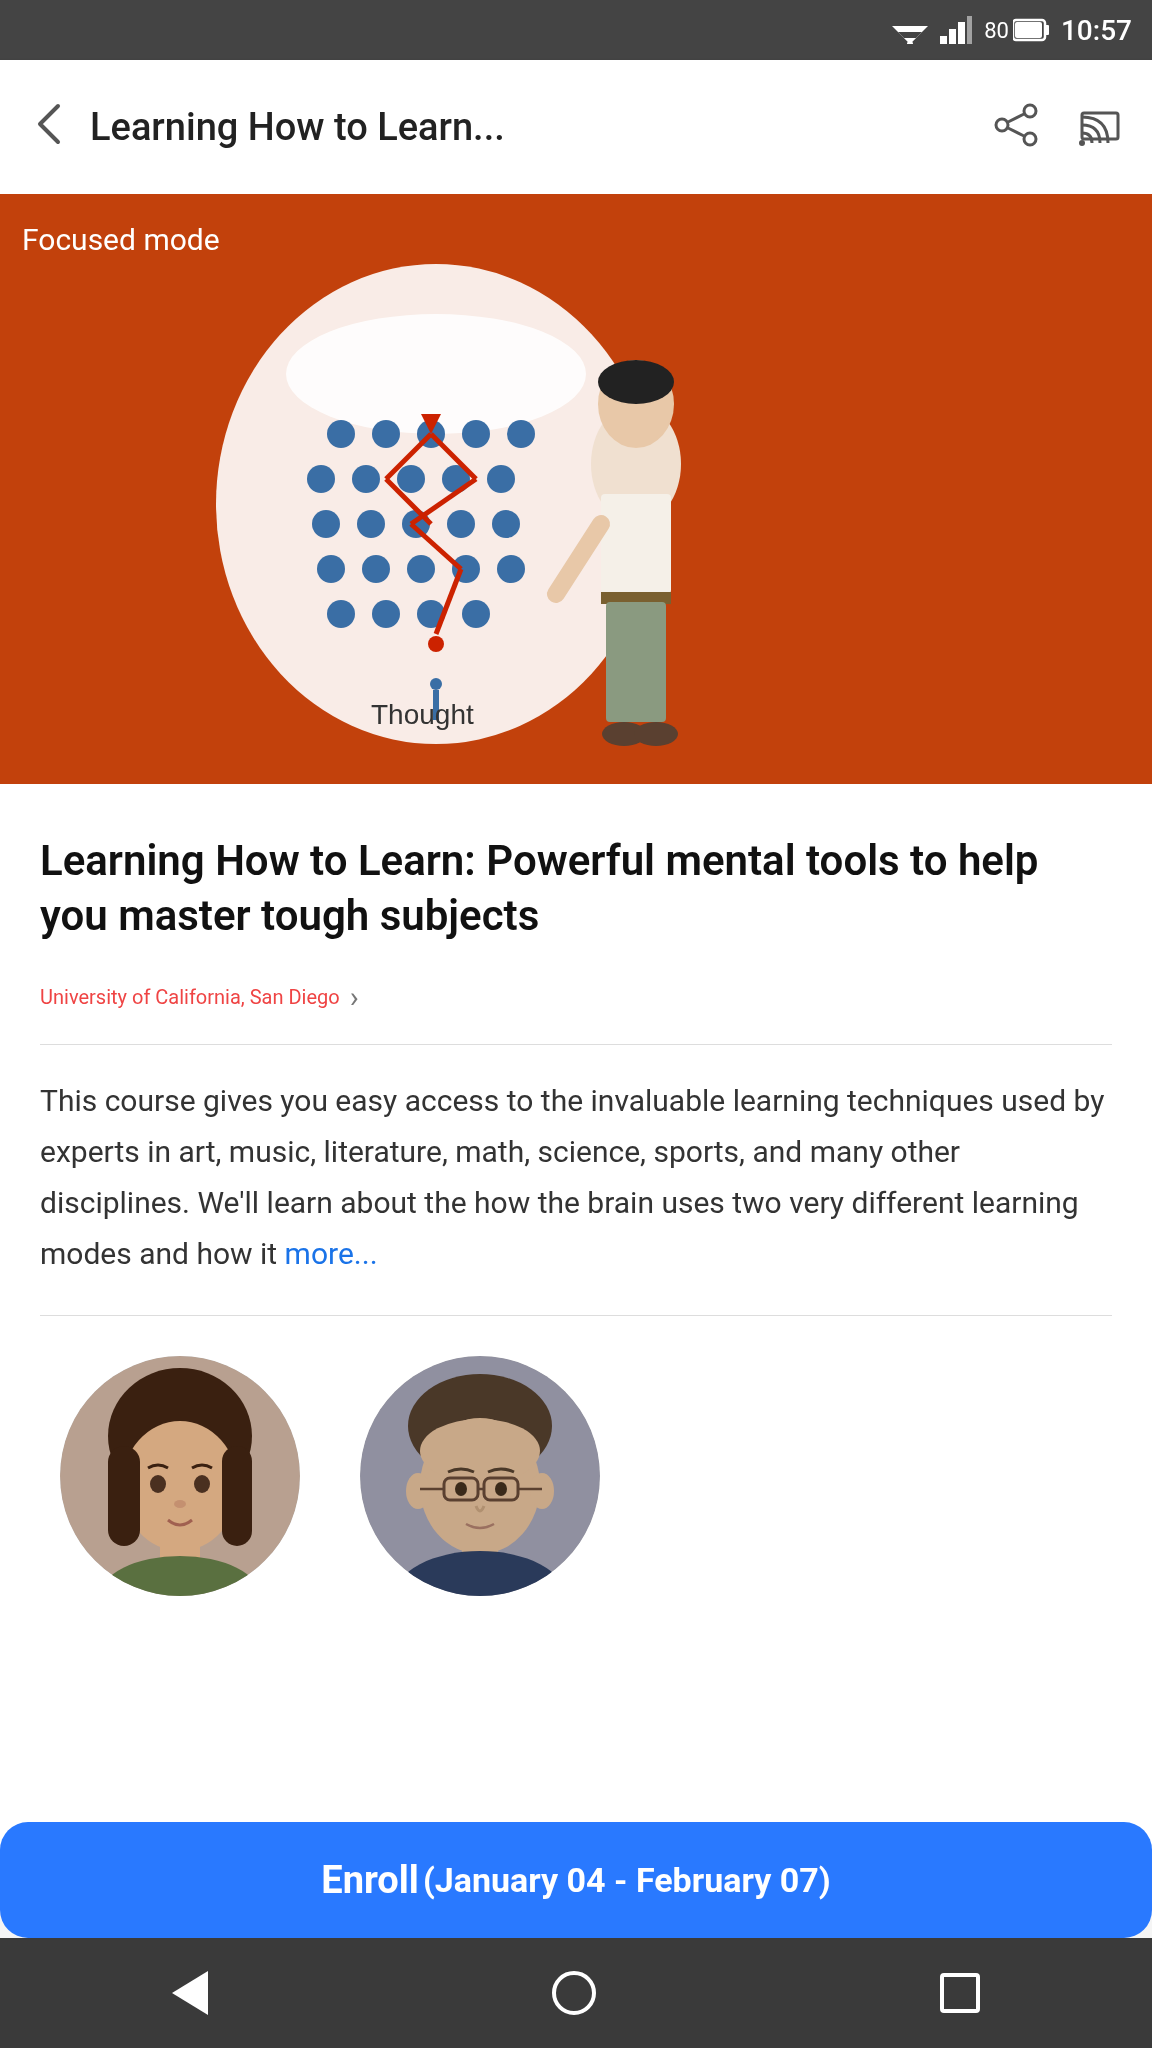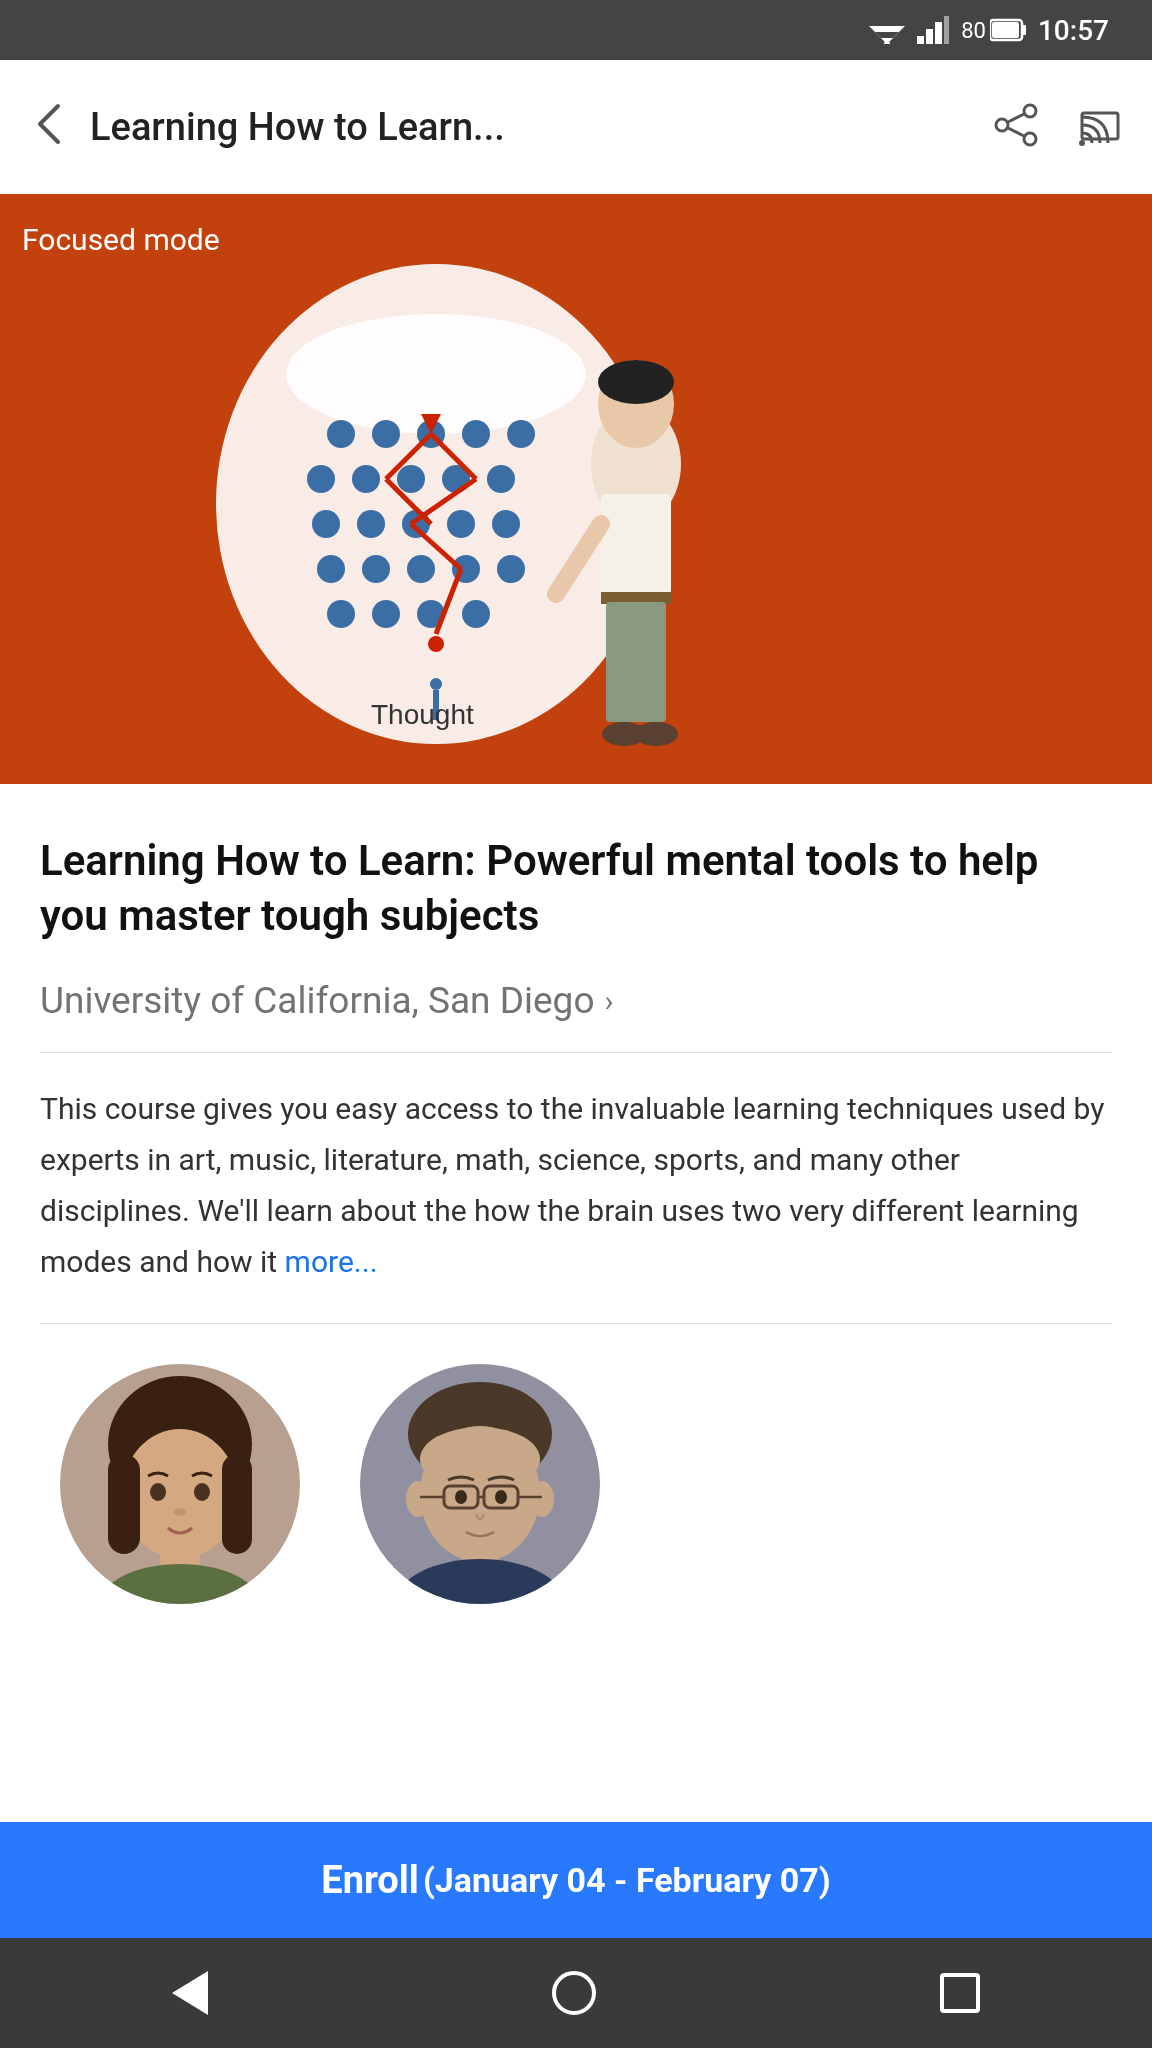--- a/index.html
+++ b/index.html
@@ -14,21 +14,21 @@
     }
 
     
     .status-bar {
       width: 100%;
       height: 60px;
       background: #444;
       display: flex;
       align-items: center;
       justify-content: flex-end;
-      padding: 0 43px;
+      padding: 0 20px;
       gap: 16px;
     }
     .status-bar-icons {
       display: flex;
       align-items: center;
       gap: 12px;
     }
     .status-time {
       color: white;
       font-size: 28px;
@@ -111,22 +111,22 @@
 
     .university-row {
       display: flex;
       align-items: center;
       gap: 10px;
       margin-bottom: 30px;
       padding-bottom: 30px;
       border-bottom: 1px solid #ddd;
     }
     .university-name {
-      font-size: 37px;
-      color: #737373;
+      font-size: 20px;
+      color: #ef4444;
     }
     .university-chevron {
       font-size: 30px;
       color: #777;
     }
 
     .description-text {
       font-size: 30px;
       color: #333;
       line-height: 1.7;
@@ -175,20 +175,21 @@
       text-align: left;
       padding: 36px 20px;
       font-size: 38px;
       font-weight: 600;
       cursor: pointer;
       z-index: 100;
       display: flex;
       align-items: center;
       justify-content: center;
       gap: 4px;
+      border-radius: 28px;
     }
     .enroll-label {
       font-weight: 700;
     }
     .enroll-date {
       font-weight: 700;
       font-size: 34px;
     }
 
     

